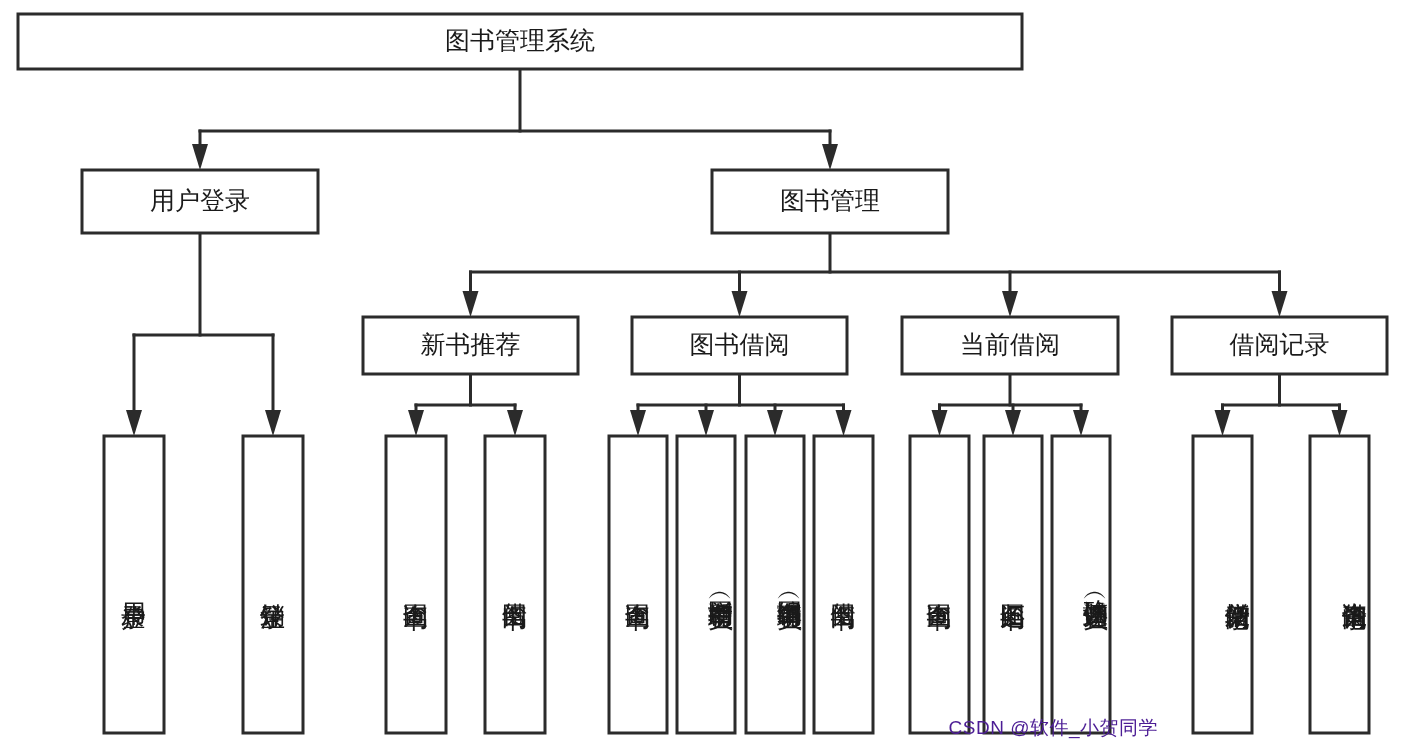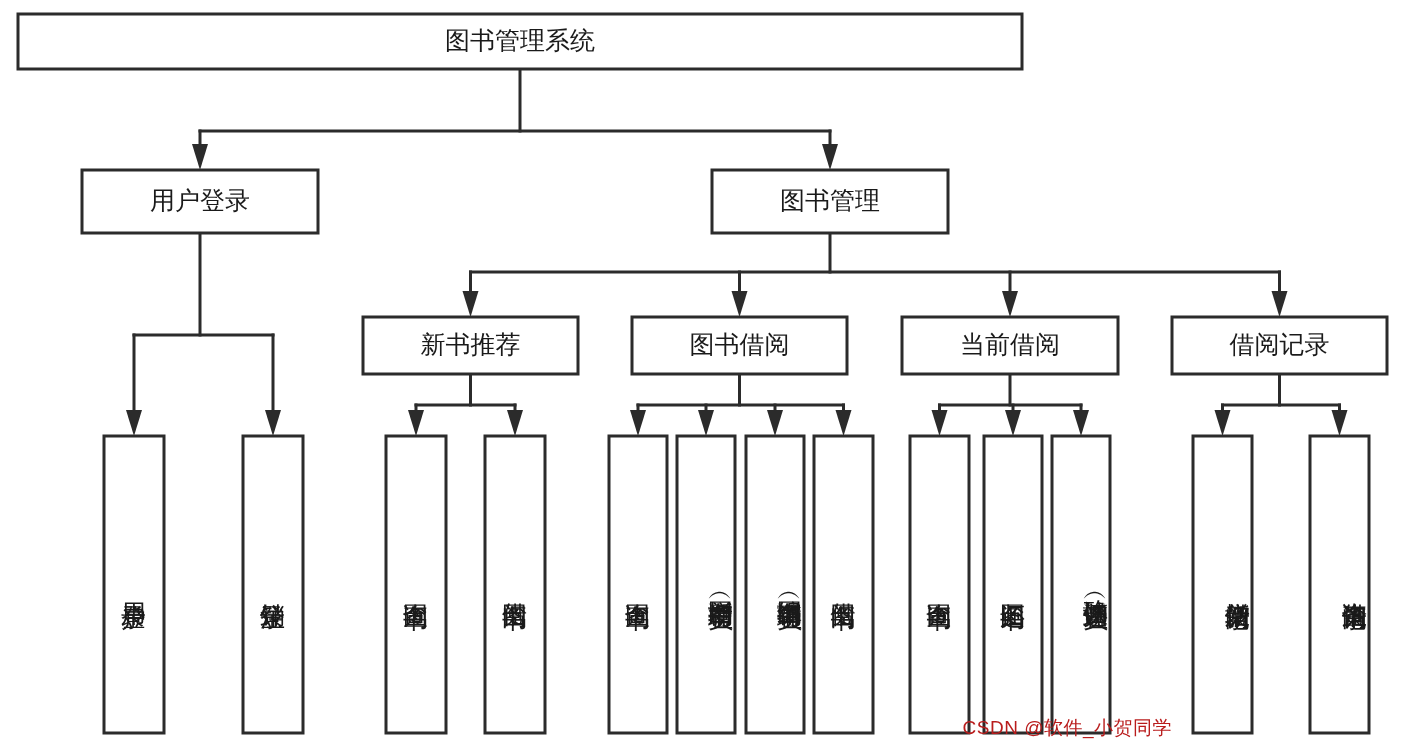--- a/index.html
+++ b/index.html
@@ -51,25 +51,25 @@
     font-size: 25px;
     line-height: 1.12;
     color: #1a1a1a;
     writing-mode: vertical-rl;
     text-orientation: upright;
     letter-spacing: 1px;
     pointer-events: none;
   }
   .watermark {
     position: absolute;
-    right: 10px;
+    right: 24px;
     bottom: 6px;
     font-family: "Liberation Sans", "DejaVu Sans", sans-serif;
     font-size: 19px;
-    color: #b91c1c;
+    color: #4c1d95;
     white-space: nowrap;
     letter-spacing: 0.5px;
   }
 </style>
 </head>
 <body>
 
 <div id="chart-root">
   <svg id="diagram-svg" width="1405" height="747" viewBox="0 0 1405 747" xmlns="http://www.w3.org/2000/svg">
     <g id="edges-layer">

